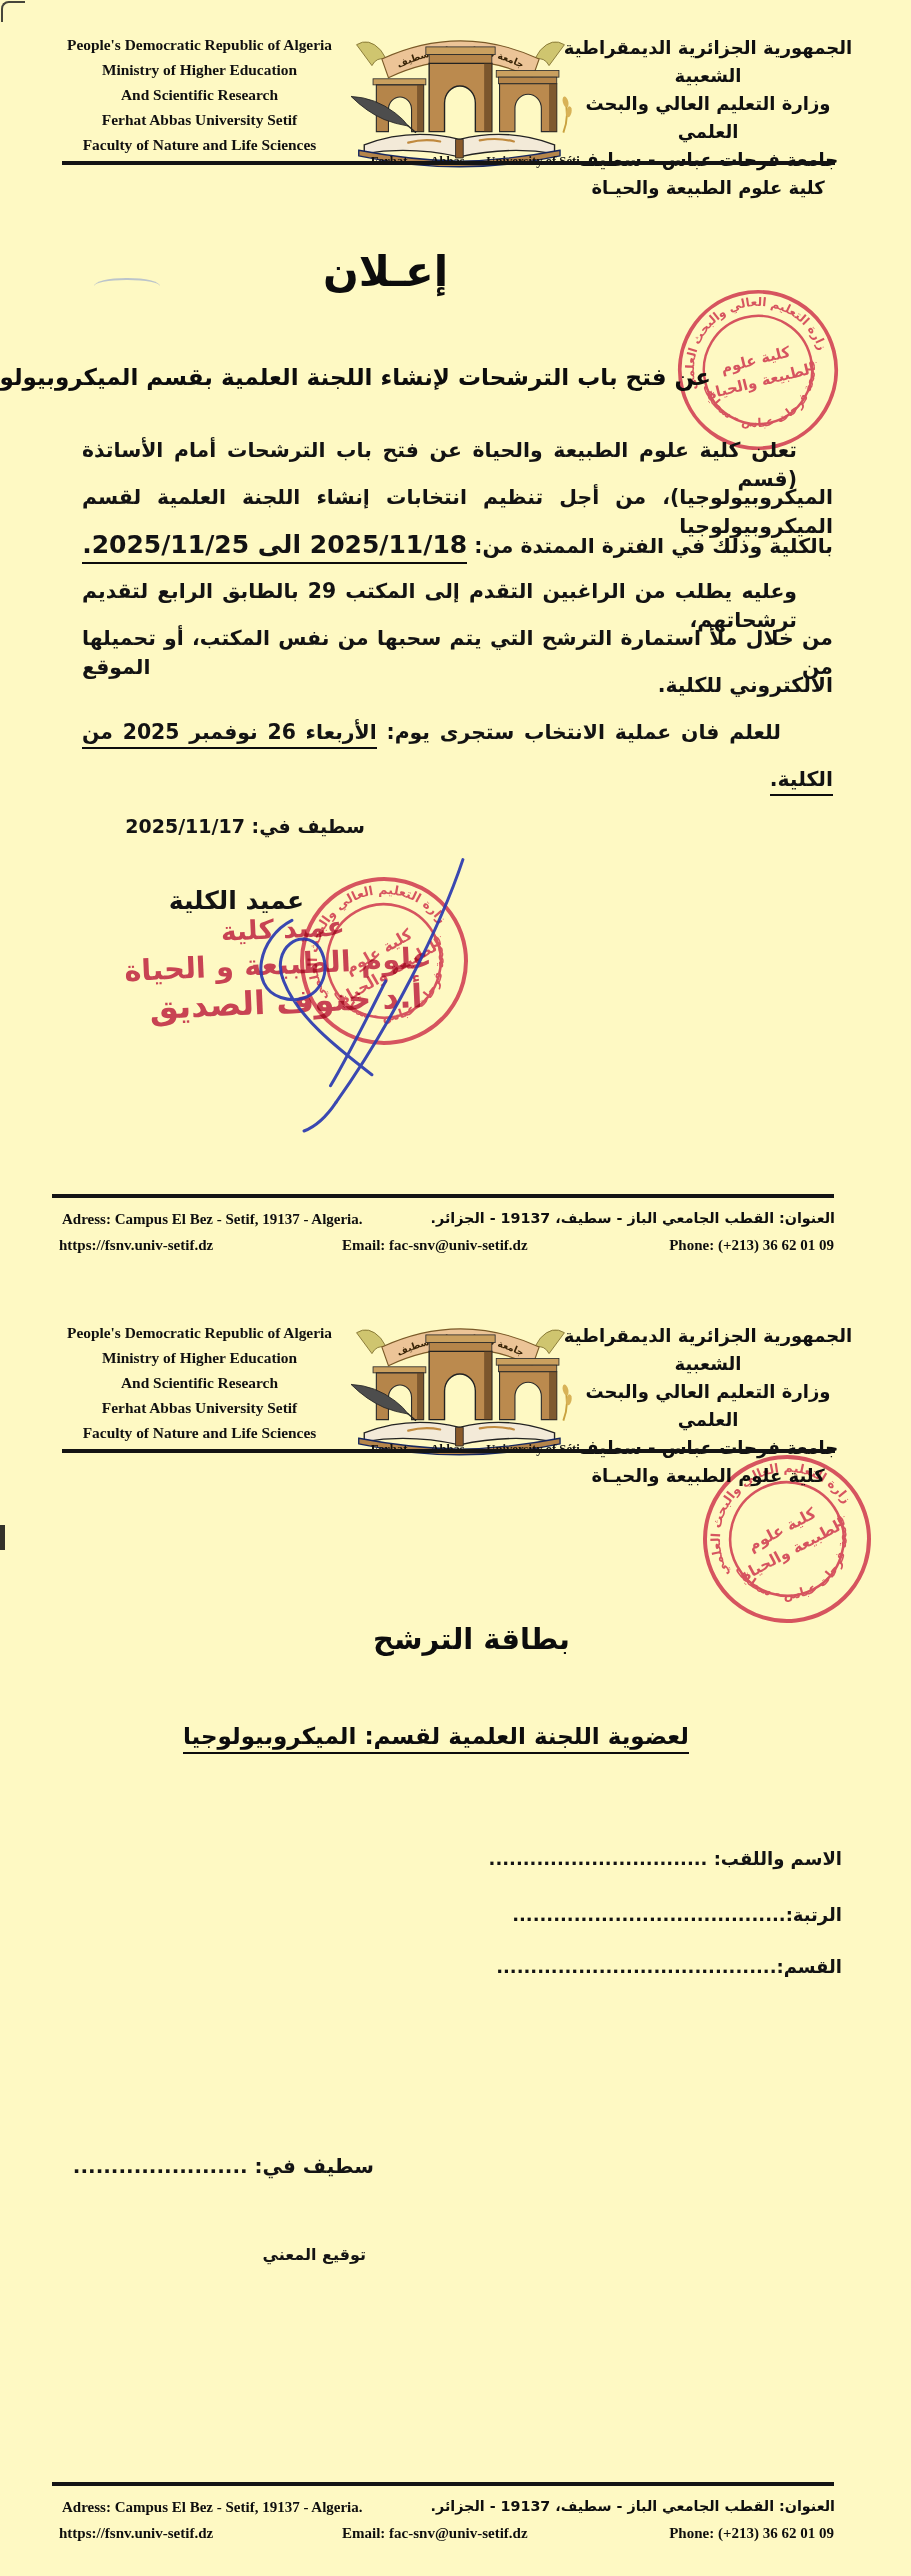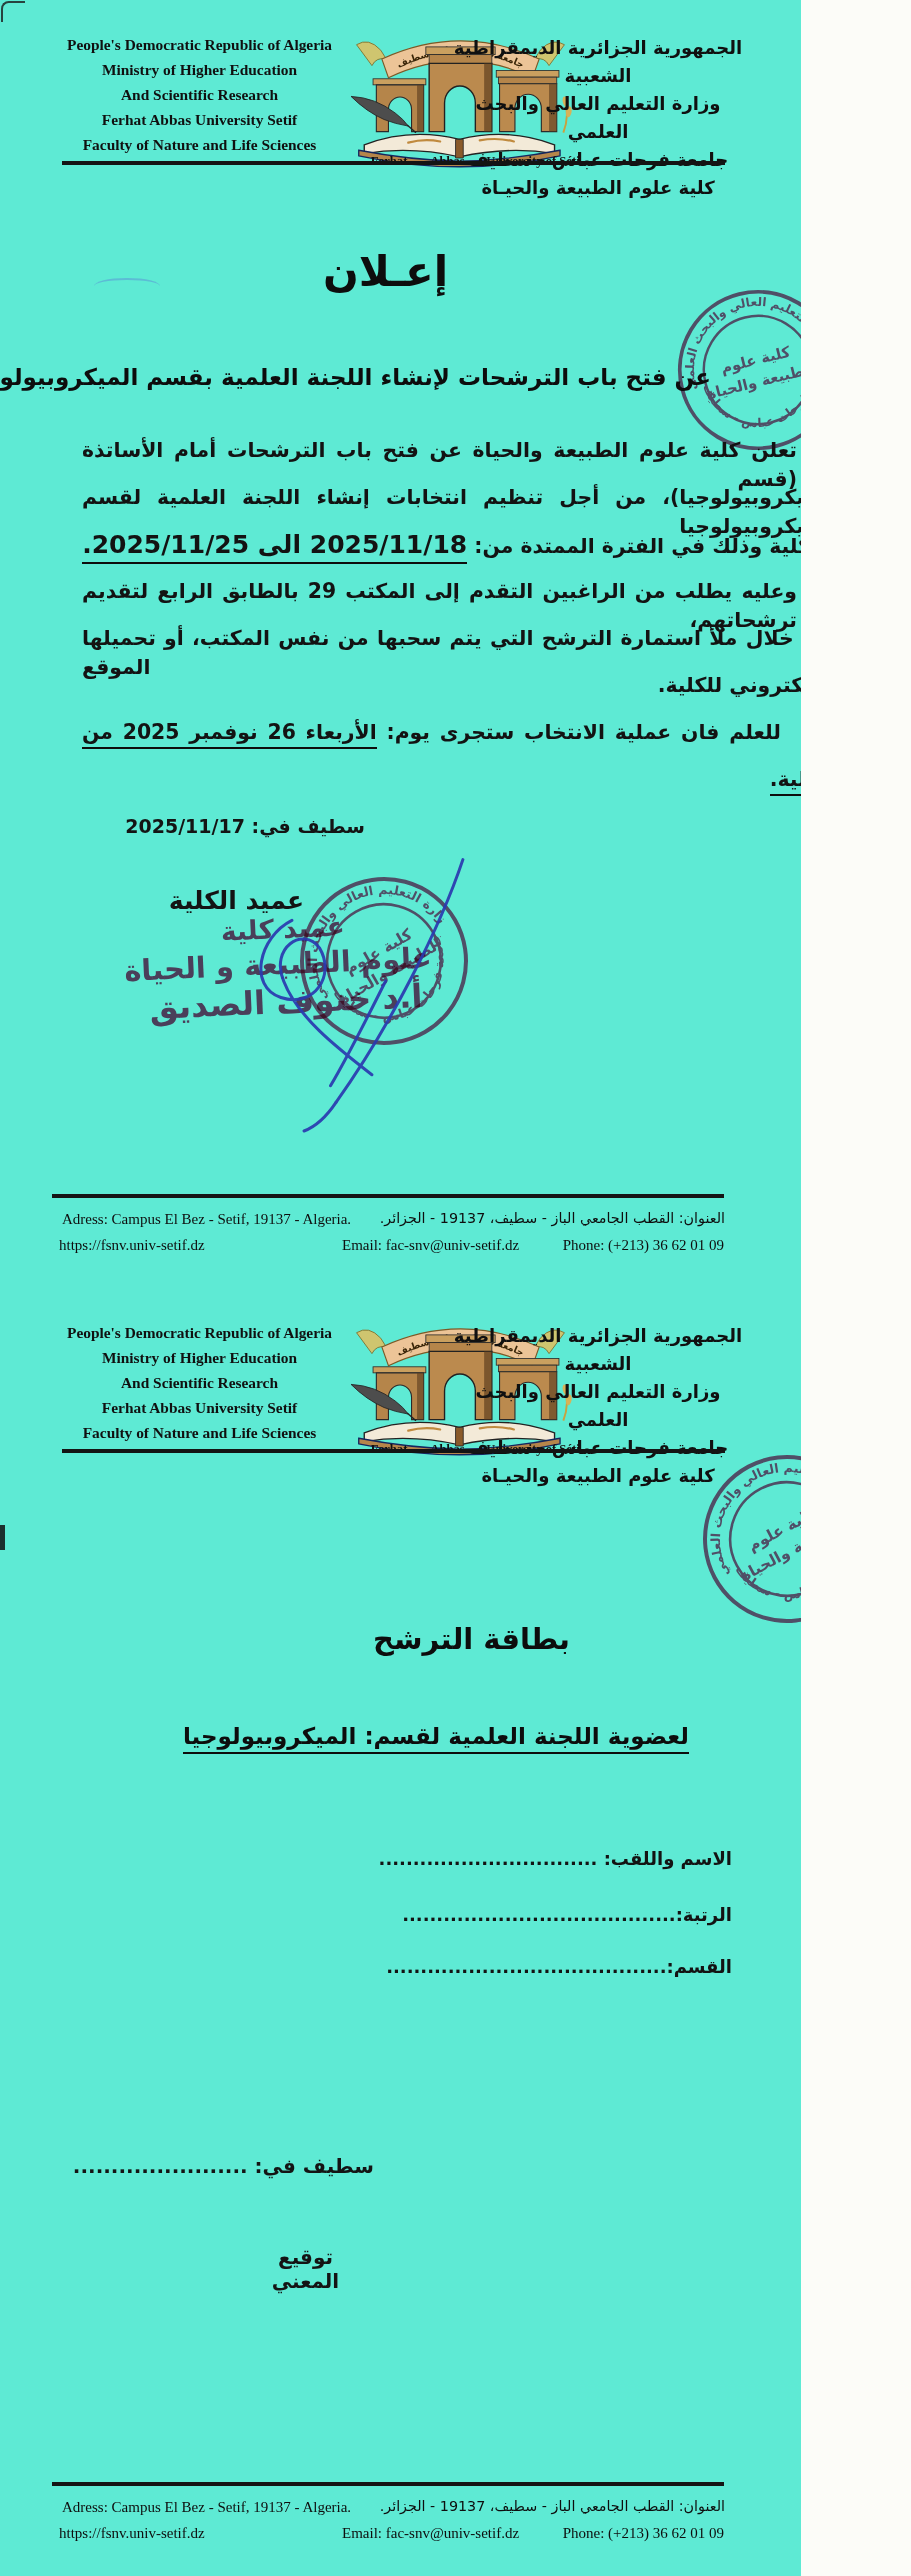--- a/index.html
+++ b/index.html
@@ -2,39 +2,39 @@
 <html lang="ar" style="font-size:8.8px"><head>
 <meta charset="utf-8">
 <style>
   html,body{margin:0;padding:0;}
   body{
     width:911px;height:2576px;position:relative;
     background:#fcfcf8;
     font-family:"DejaVu Sans",sans-serif;color:#141414;
     -webkit-font-smoothing:antialiased;
   }
-  .page{position:absolute;left:0;width:801px;height:1288px;background:#5eead4;overflow:hidden;}
+  .page{position:absolute;left:0;width:911px;height:1288px;background:#fef9c3;overflow:hidden;}
   #page1{top:0;} #page2{top:1288px;}
 
   
   .corner-mark{position:absolute;left:1.1px;top:1.1px;width:22px;height:19px;
     border-left:2.2px solid #1a1a1a;border-top:2.2px solid #1a1a1a;border-top-left-radius:7.7px;opacity:.8;}
   .edge-tick{position:absolute;left:0;top:237px;width:5px;height:25px;background:#111;opacity:.85;}
 
   
   .hdr-en{position:absolute;left:59px;top:32px;width:281px;text-align:center;
     font-family:"Liberation Serif","DejaVu Serif",serif;font-weight:bold;font-size:15.4px;line-height:25px;color:#101010;}
   .hdr-ar{position:absolute;right:57px;top:34px;width:292px;text-align:center;direction:rtl;
     font-family:"DejaVu Sans",sans-serif;font-weight:bold;font-size:18px;line-height:28px;color:#101010;}
   .logo-box{position:absolute;left:342px;top:15.4px;width:237px;height:154px;}
   .hdr-rule{position:absolute;left:62px;right:76px;top:161px;height:3.9px;background:#141414;}
 
   
   .ftr-rule{position:absolute;left:52px;right:77px;top:1194px;height:3.9px;background:#141414;}
-  .ftr{font-family:"Liberation Serif","DejaVu Serif",serif;font-weight:normal;font-size:15px;color:#0e0e0e;white-space:nowrap;}
+  .ftr{font-family:"Liberation Serif","DejaVu Serif",serif;font-weight:bold;font-size:15px;color:#0e0e0e;white-space:nowrap;}
   .ftr-ar{font-family:"DejaVu Sans",sans-serif;font-size:14.3px;direction:rtl;}
   .f-adr-en{position:absolute;left:62px;top:1211px;}
   .f-adr-ar{position:absolute;right:76px;top:1210px;}
   .f-web{position:absolute;left:59px;top:1237px;}
   .f-mail{position:absolute;left:342px;top:1237px;}
   .f-phone{position:absolute;right:77px;top:1237px;}
 
   
   .ann-title{position:absolute;left:220px;top:247px;width:331px;text-align:center;direction:rtl;
     font-size:42px;font-weight:bold;color:#0d0d0d;}
@@ -71,22 +71,22 @@
   
   .form-title{position:absolute;left:306px;top:334px;width:331px;text-align:center;direction:rtl;
     font-size:29px;font-weight:bold;color:#0d0d0d;}
   .form-subtitle{position:absolute;left:237px;top:435px;width:452px;text-align:center;direction:rtl;
     font-size:23px;font-weight:bold;color:#0d0d0d;white-space:nowrap;}
   .form-subtitle .u-seg{}
   .f-field{position:absolute;right:69px;direction:rtl;font-size:18px;font-weight:bold;white-space:nowrap;color:#131313;margin-left:36px;}
   .f-dots{letter-spacing:1.1px;}
   .place-line{position:absolute;left:121px;top:866px;width:253px;direction:rtl;text-align:center;
     font-size:20px;font-weight:bold;white-space:nowrap;}
-  .sign-label{position:absolute;left:245px;top:957px;width:121px;text-align:center;direction:rtl;
-    font-size:20px;font-weight:bold;}
+  .sign-label{position:absolute;left:245px;top:957px;width:121px;direction:rtl;
+    font-size:16px;font-weight:bold;}
 </style>
 </head>
 <body>
 
 <div class="page" id="page1">
   <div class="corner-mark"></div>
 
   <div class="hdr-en">
     <div>People's Democratic Republic of Algeria</div>
     <div>Ministry of Higher Education</div>

